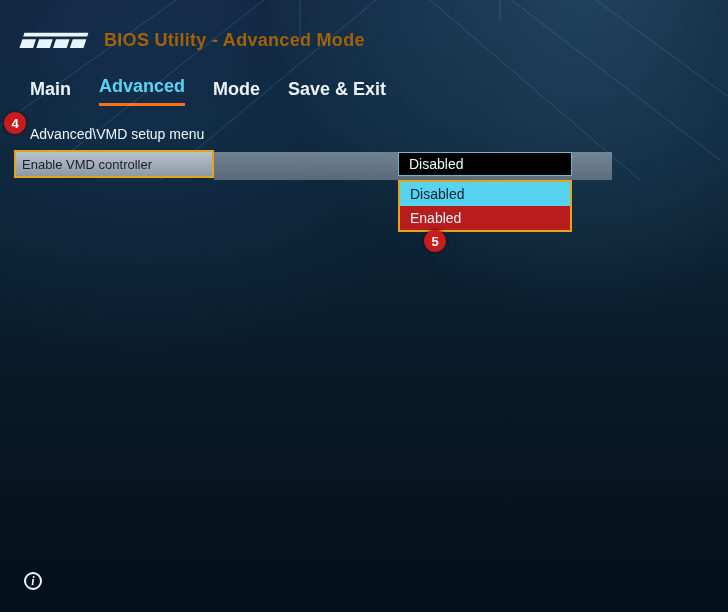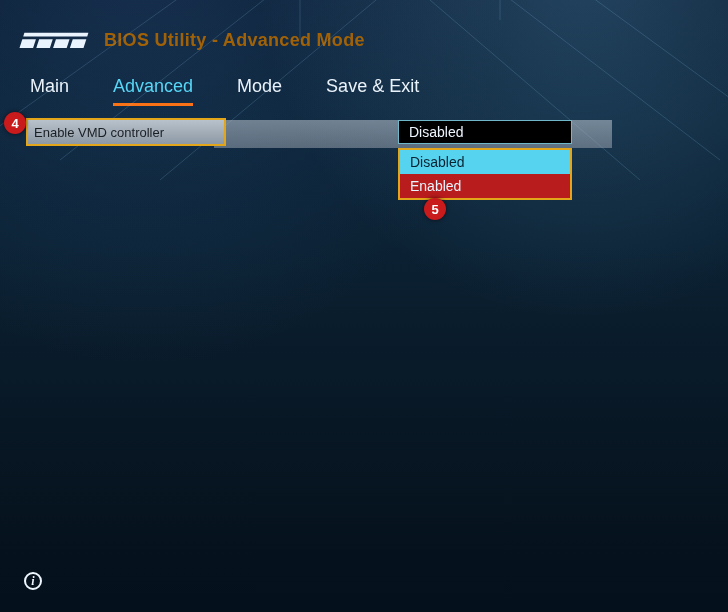--- a/index.html
+++ b/index.html
@@ -20,22 +20,22 @@
   .bg-lines svg { position: absolute; top: -40px; left: 0; width: 100%; height: 260px; opacity: 0.35; }
 
   .header {
     display: flex; align-items: center; gap: 14px;
     padding: 28px 18px 8px 18px;
   }
   .asus-logo { width: 72px; height: 24px; }
   .title { font-size: 18px; font-weight: 600; color: #a16207; letter-spacing: 0.3px; }
 
   .tabs {
-    display: flex; gap: 44px; padding: 16px 30px 6px 30px;
-    font-size: 18px; font-weight: 400;
+    display: flex; gap: 28px; padding: 16px 30px 6px 30px;
+    font-size: 18px; font-weight: 700; align-items: flex-end;
   }
   .tab { color: #eaf2fa; cursor: pointer; padding-bottom: 6px; }
   .tab.active { color: #57d6f5; border-bottom: 3px solid #f97316; }
 
   .content { position: relative; padding: 4px 0 0 0; }
 
   .breadcrumb {
     font-size: 14px; color: #eef6ff; padding: 10px 14px 6px 30px;
     position: relative;
   }
@@ -49,21 +49,21 @@
   }
 
   .row-area { position: relative; }
 
   .setting-row {
     display: flex; align-items: stretch;
     height: 28px; margin-top: 2px;
   }
   .setting-label-box {
     position: relative;
-    width: 200px; height: 28px; margin-left: 26px;
+    width: 200px; height: 28px; margin-left: 14px;
     background: linear-gradient(#b8c2cb, #8d99a5);
     border: 2px solid #e3a61a;
     display: flex; align-items: center; padding-left: 6px;
     color: #1a1f24; font-size: 13px; font-weight: 500;
   }
   .setting-value-strip {
     position: absolute; left: 214px; right: 116px; top: 2px; height: 28px;
     background: linear-gradient(rgba(190,200,210,0.55), rgba(150,160,172,0.55));
   }
   .current-value-box {
@@ -137,20 +137,21 @@
   <div class="tab">Main</div>
   <div class="tab active">Advanced</div>
   <div class="tab">Mode</div>
   <div class="tab">Save &amp; Exit</div>
 </div>
 
 <div class="content">
 
   <div class="annotation" style="left:4px; top:0px;">4</div>
 
+  <div class="breadcrumb">Advanced\VMD setup menu</div>
 
   <div class="row-area" style="height:80px;">
 
     <div class="setting-value-strip"></div>
 
     <div class="setting-row">
       <div class="setting-label-box">Enable VMD controller</div>
     </div>
 
     <div class="current-value-box">Disabled</div>

